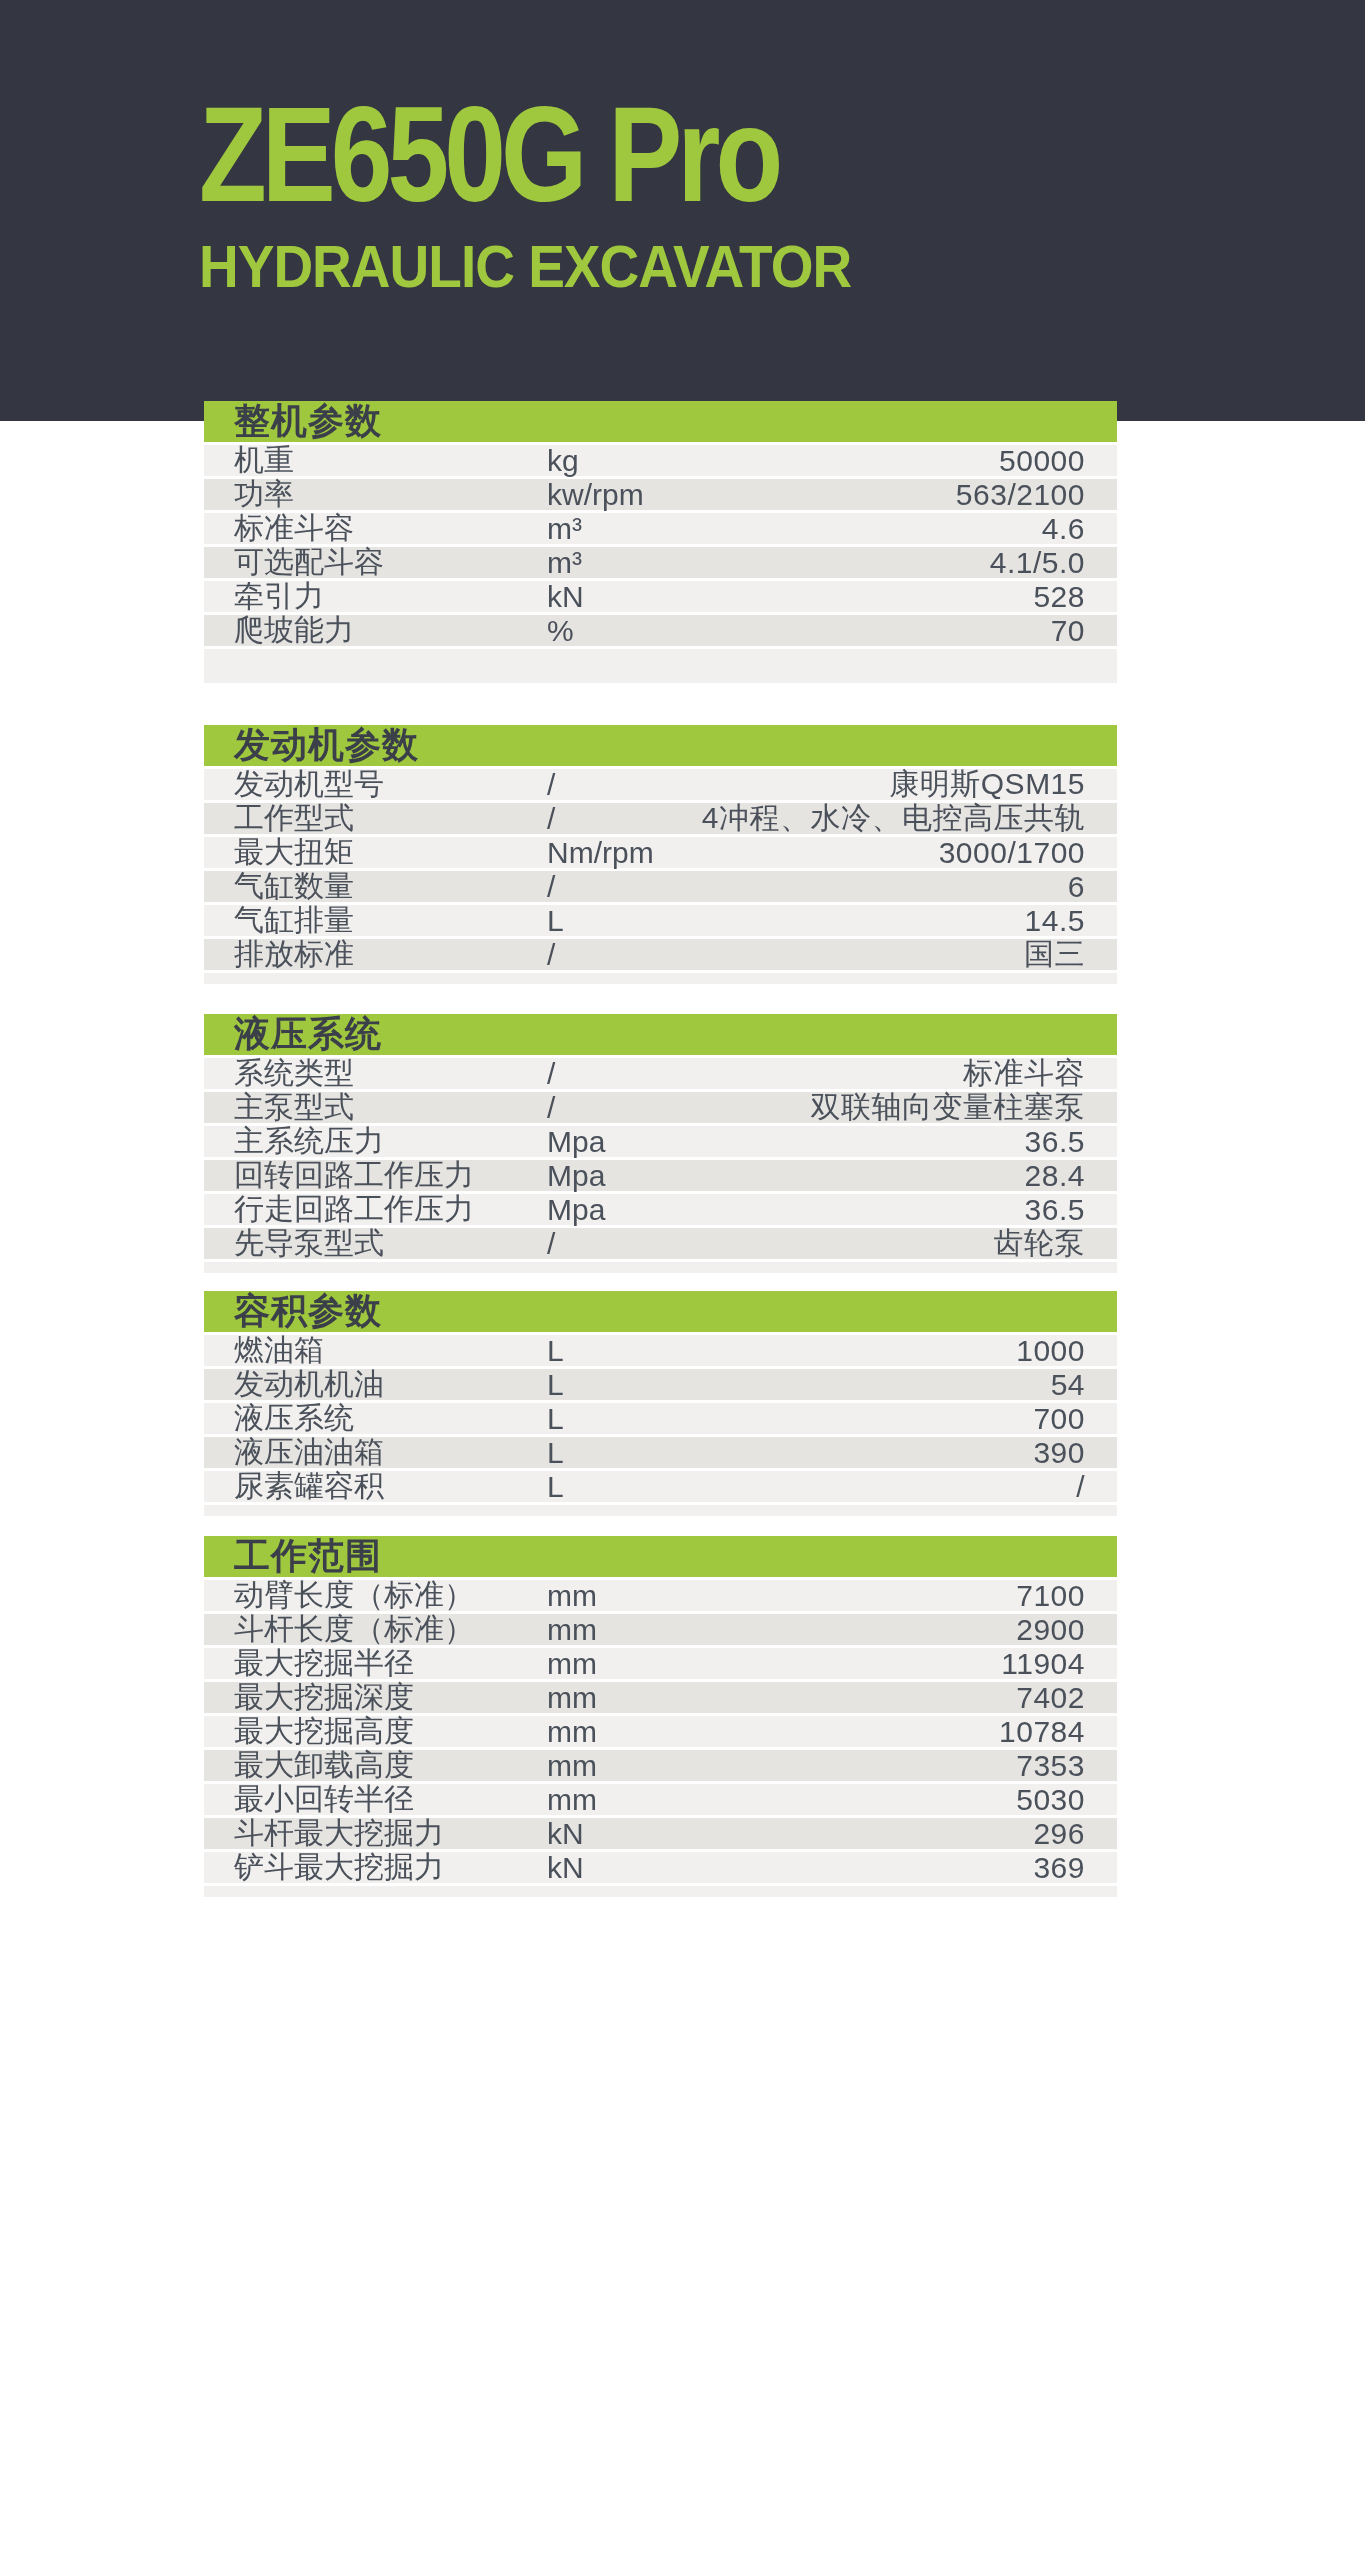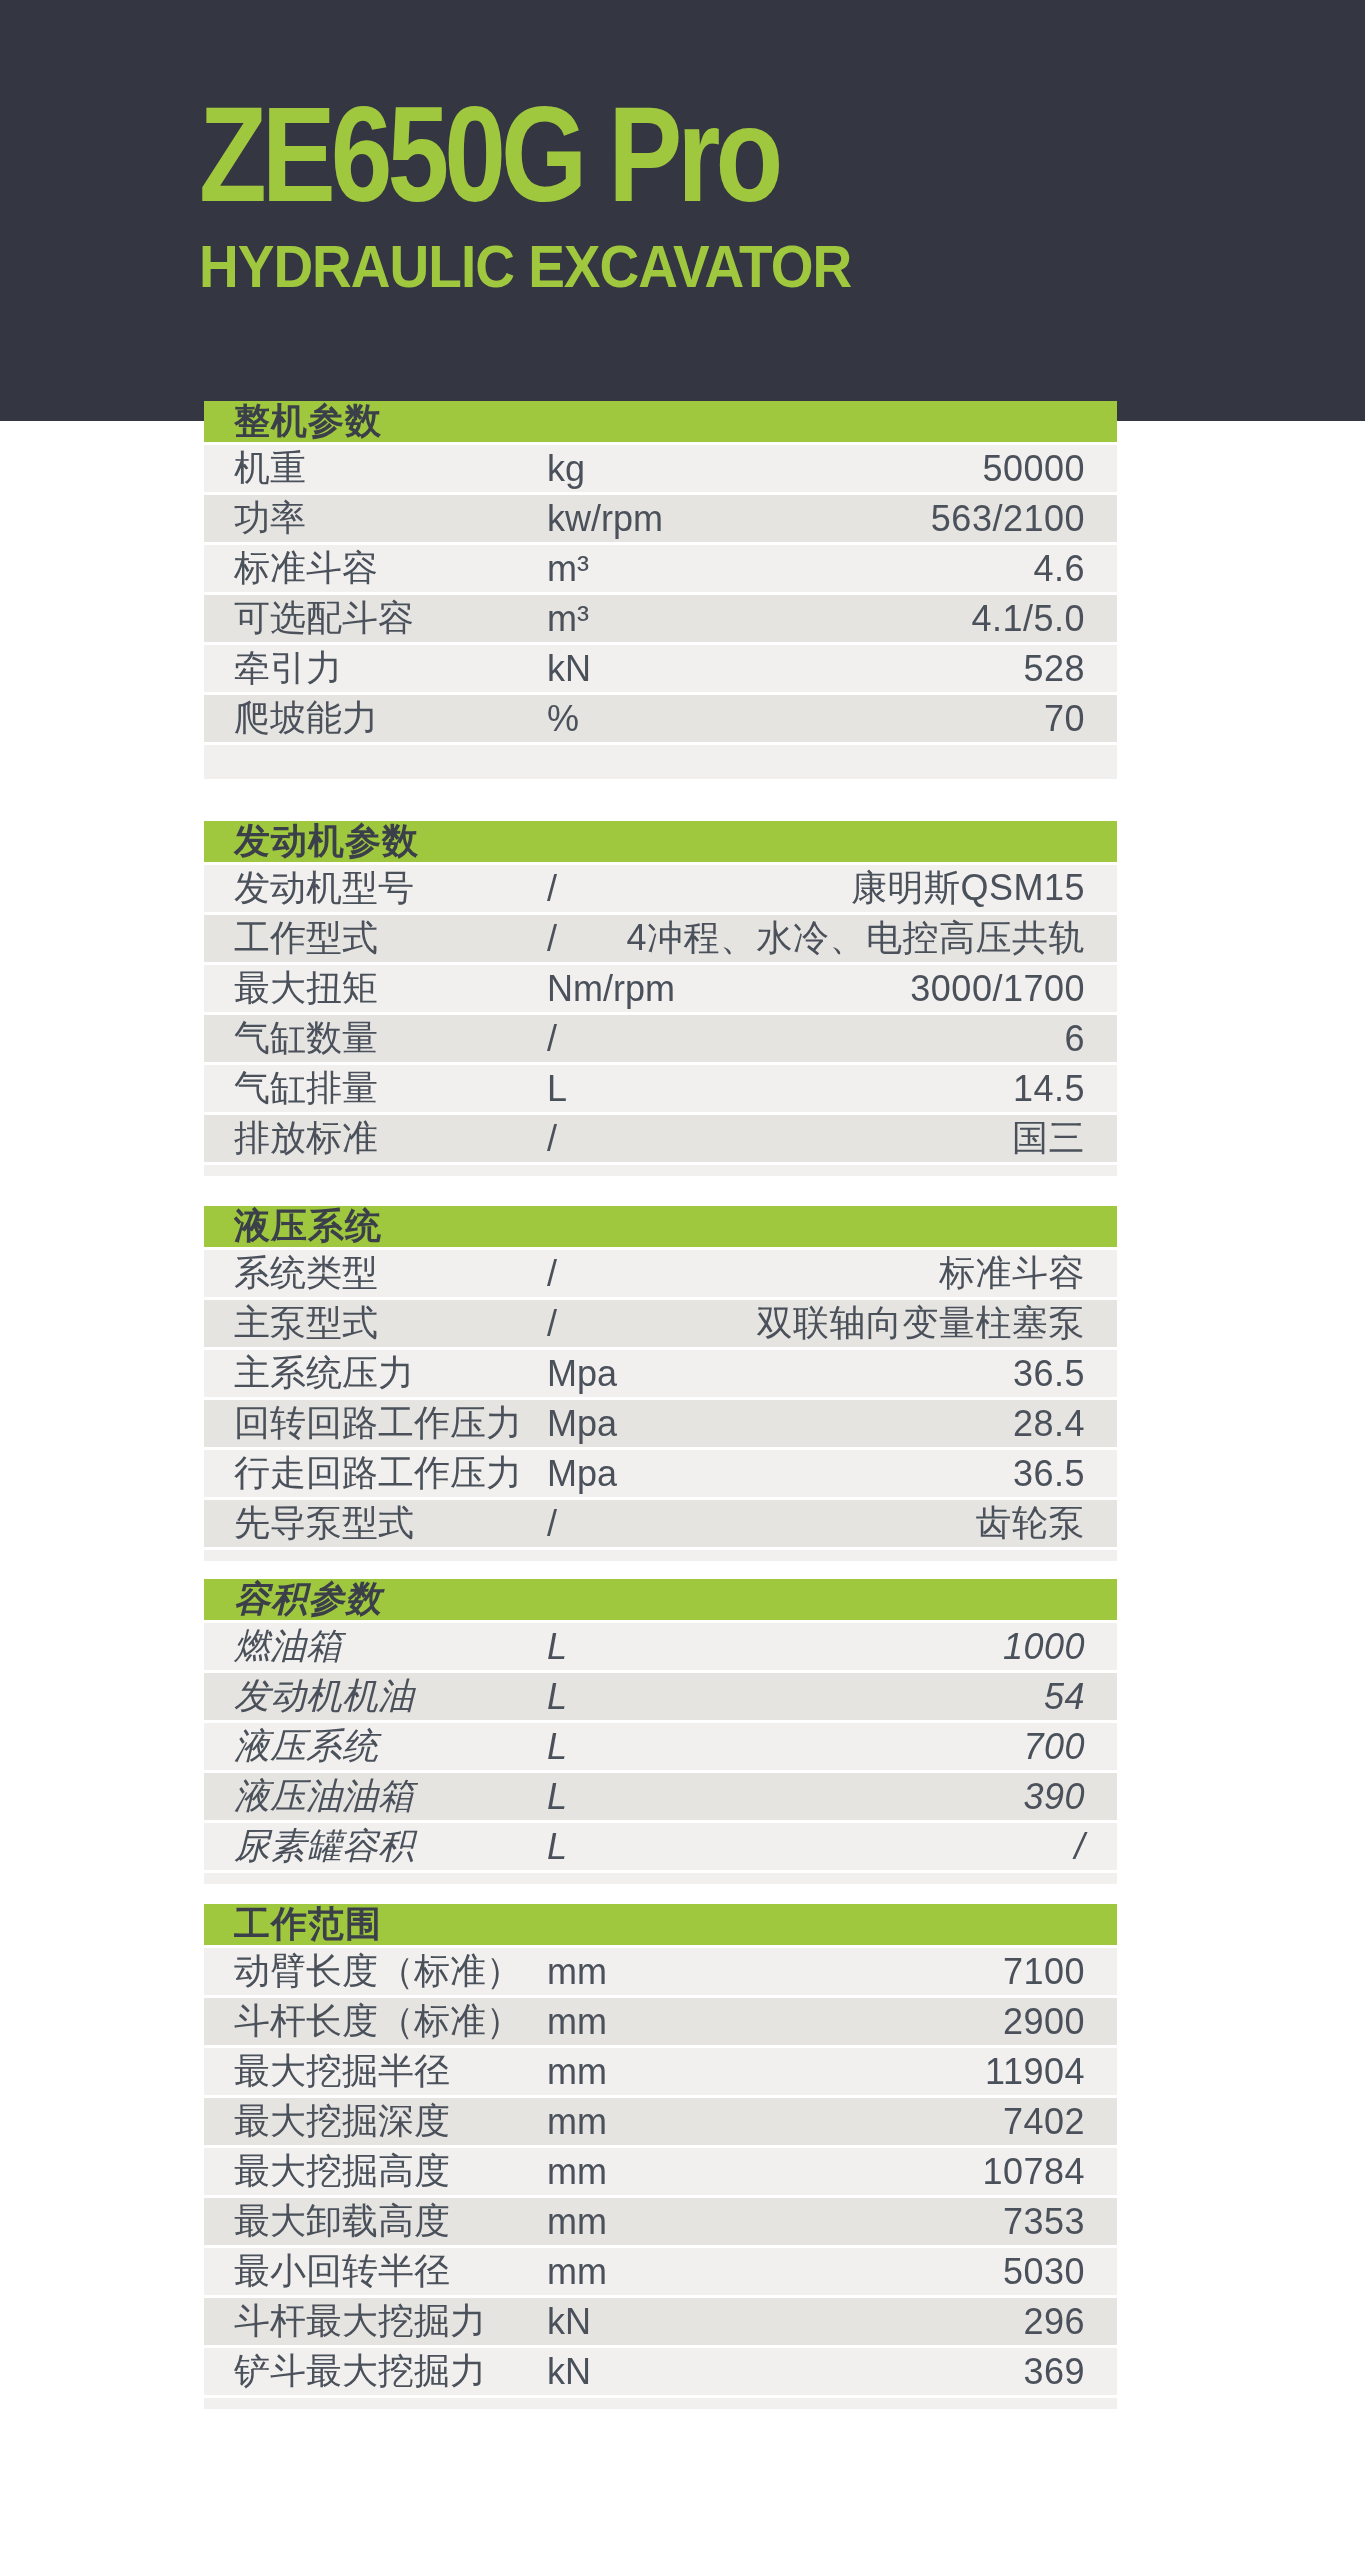--- a/index.html
+++ b/index.html
@@ -50,38 +50,38 @@
   
   .content{
     position:absolute;
     left:204px;top:401px;
     width:913px;
   }
   .section{width:100%;}
   .section:nth-child(1){margin-bottom:42px;}
   .section:nth-child(2){margin-bottom:30px;}
   .section:nth-child(3){margin-bottom:18px;}
-  .section:nth-child(4){margin-bottom:20px;font-style:italic;}
+  .section:nth-child(4){margin-bottom:20px;}
   .section-header{
     height:41px;
     background:var(--accent-green);
     display:flex;align-items:center;
     padding-left:30px;
   }
   .section-title{
     font-size:36px;
     font-weight:bold;
     color:var(--bar-text);
     letter-spacing:1px;
   }
   .spec-row{
     display:flex;align-items:center;
-    height:50px;
+    height:34px;
     border-top:3px solid var(--page-bg);
-    font-size:36px;
+    font-size:30px;
     color:var(--row-text);
   }
   .section-rows .spec-row:nth-child(odd){background:var(--row-light);}
   .section-rows .spec-row:nth-child(even){background:var(--row-dark);}
   .spec-label{
     padding-left:30px;
     width:343px;
     flex:none;
     white-space:nowrap;
   }

